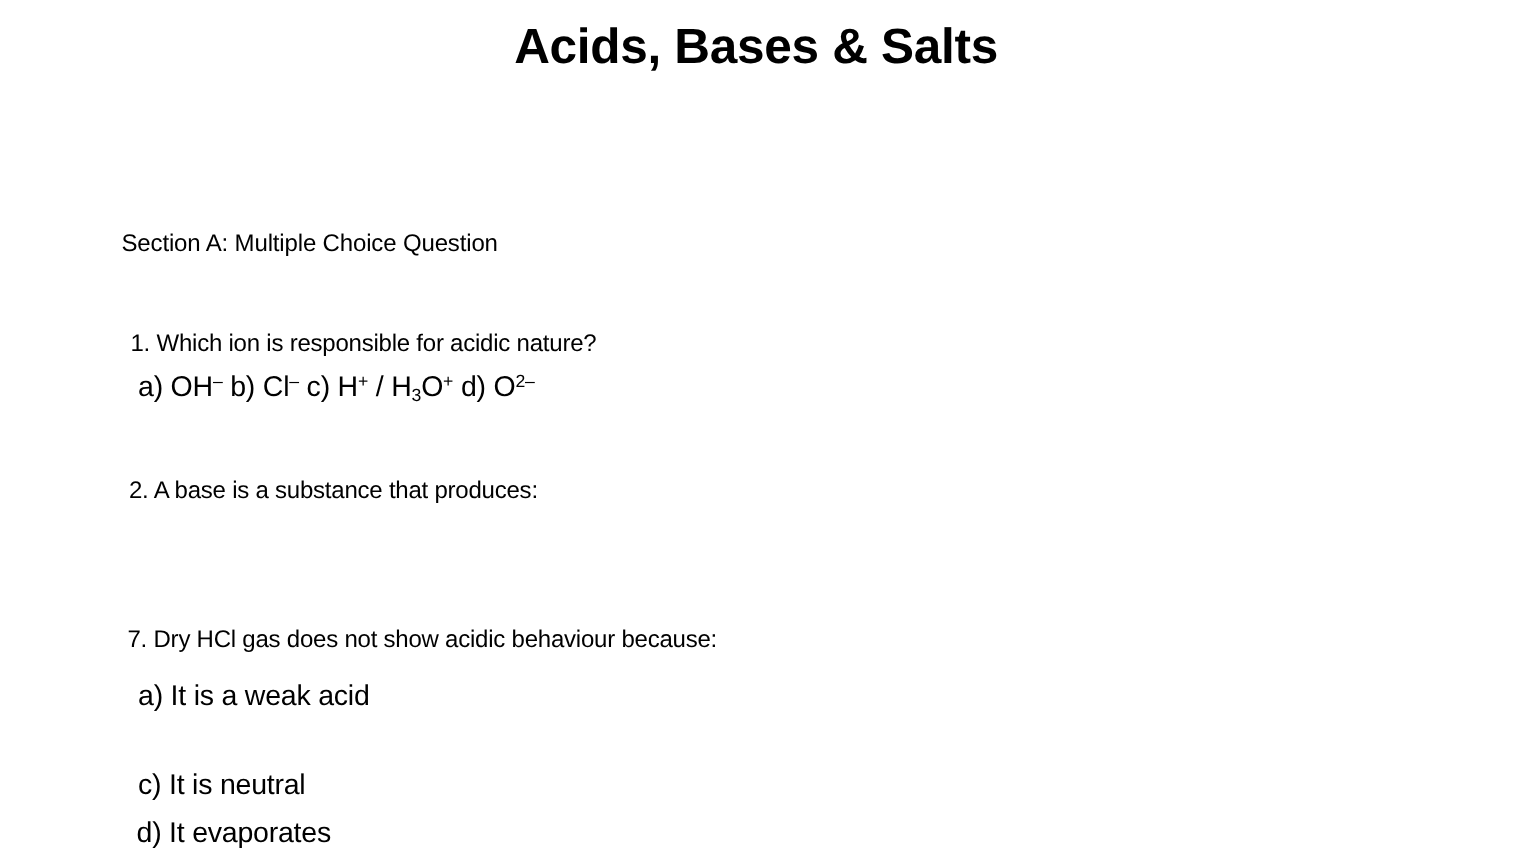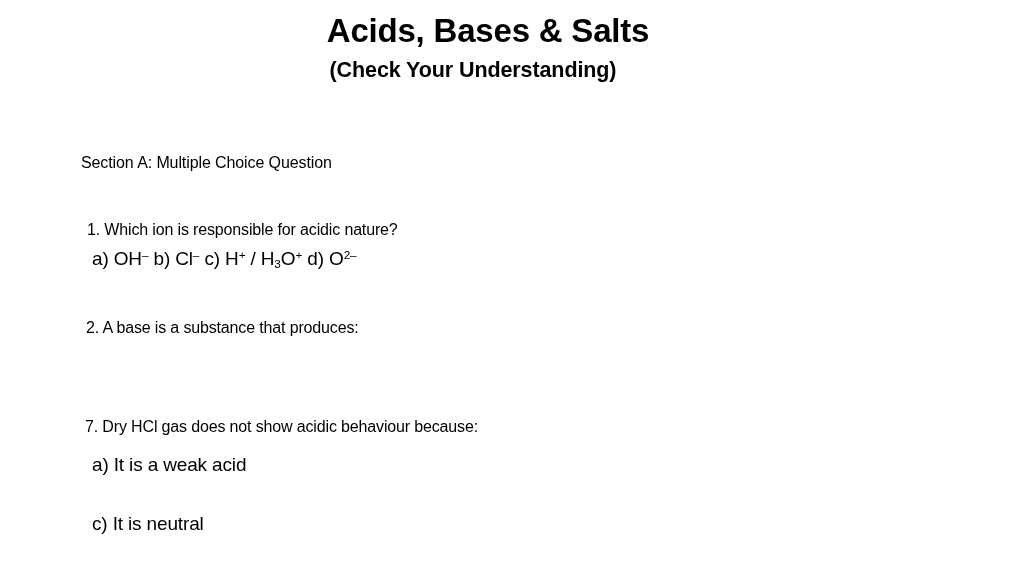--- a/index.html
+++ b/index.html
@@ -29,20 +29,21 @@
     position: absolute;
     left: 0;
     top: 12px;
     width: 976px;
     text-align: center;
     font-size: 33px;
     font-weight: bold;
     letter-spacing: -0.2px;
     line-height: 38px;
     white-space: nowrap;
+    padding-left: 16px;
   }
   .subtitle {
     position: absolute;
     left: 0;
     top: 57px;
     width: 946px;
     text-align: center;
     font-size: 21.5px;
     font-weight: bold;
     letter-spacing: -0.1px;
@@ -103,31 +104,31 @@
   sup { top: -0.52em; }
   sub { top:  0.22em; }
 </style>
 </head>
 <body>
 
 <div class="page">
 
   <div class="title">Acids, Bases &amp; Salts</div>
 
-  <div class="subtitle">(Check Your Understanding)</div>
 
   <div class="section-heading">Section A: Multiple Choice Question</div>
 
   <div class="q-text" id="q1-stem">1. Which ion is responsible for acidic nature?</div>
   <div class="opt-text" id="q1-opts">
     <span>a) OH<sup>–</sup></span>
     <span>b) Cl<sup>–</sup></span>
     <span>c) H<sup>+</sup> / H<sub>3</sub>O<sup>+</sup></span>
     <span>d) O<sup>2–</sup></span>
   </div>
 
   <div class="q-text" id="q2-stem">2. A base is a substance that produces:</div>
 
   <div class="q-text" id="q3-stem">7. Dry HCl gas does not show acidic behaviour because:</div>
   <div class="opt-text" id="q3-opt-a">a) It is a weak acid</div>
   <div class="opt-text" id="q3-opt-c">c) It is neutral</div>
+  <div class="opt-text" id="q3-opt-d">d) It evaporates</div>
 
 </div>
 
 </body></html>

